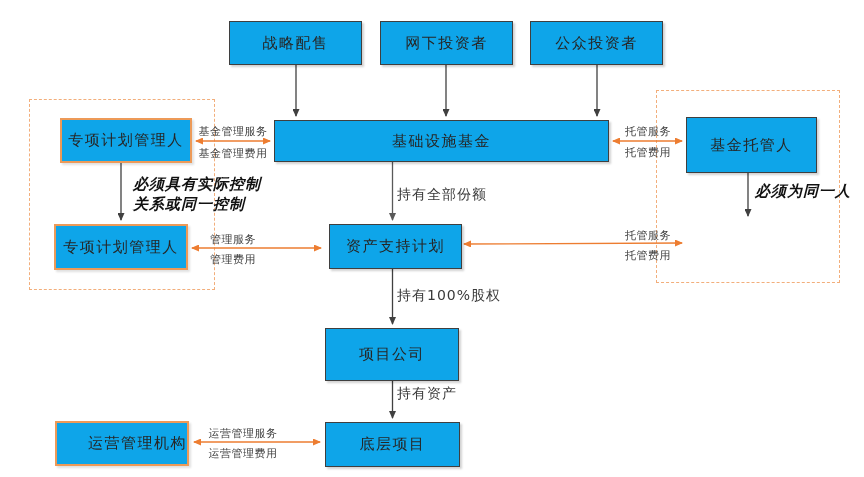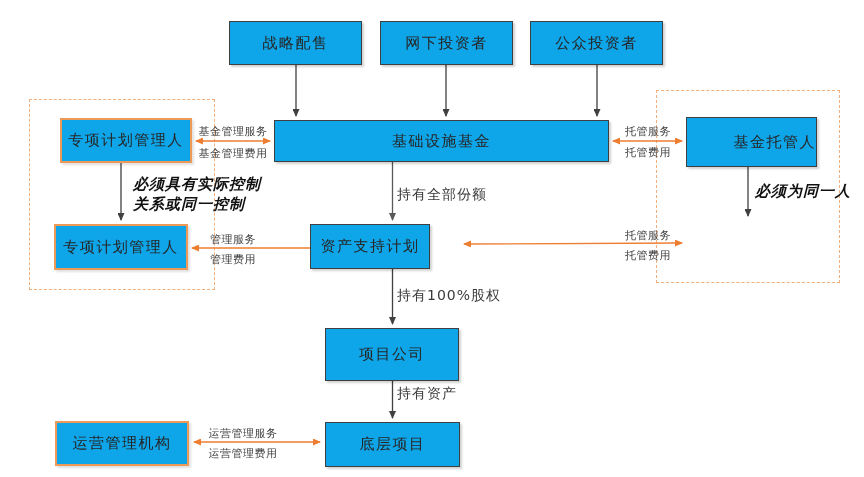--- a/index.html
+++ b/index.html
@@ -96,35 +96,35 @@
       <span>基础设施基金</span>
     </div>
 
   <div class="box orange" style="left:60px;top:118px;width:132px;height:45px;">
       <span>专项计划管理人</span>
     </div>
   <div class="box orange" style="left:54px;top:224px;width:134px;height:46px;">
       <span>专项计划管理人</span>
     </div>
 
-  <div class="box" style="left:310px;top:224px;width:120px;height:45px;">
+  <div class="box" style="left:329px;top:224px;width:133px;height:45px;">
       <span>资产支持计划</span>
     </div>
   <div class="box" style="left:325px;top:328px;width:134px;height:53px;">
       <span>项目公司</span>
     </div>
   <div class="box" style="left:325px;top:422px;width:135px;height:45px;">
       <span>底层项目</span>
     </div>
 
-  <div class="box orange" style="left:55px;top:421px;width:134px;height:45px;">
+  <div class="box orange" style="left:55px;top:421px;width:134px;height:45px;justify-content:flex-end;">
       <span>运营管理机构</span>
     </div>
 
-  <div class="box" style="left:686px;top:117px;width:131px;height:50px;justify-content:flex-end;">
+  <div class="box" style="left:686px;top:117px;width:131px;height:56px;">
       <span>基金托管人</span>
     </div>
 
   <div class="edge-label" style="left:233px;top:124px;">基金管理服务</div>
   <div class="edge-label" style="left:233px;top:146px;">基金管理费用</div>
 
   <div class="edge-label" style="left:648px;top:124px;">托管服务</div>
   <div class="edge-label" style="left:648px;top:145px;">托管费用</div>
 
   <div class="edge-label" style="left:233px;top:232px;">管理服务</div>

